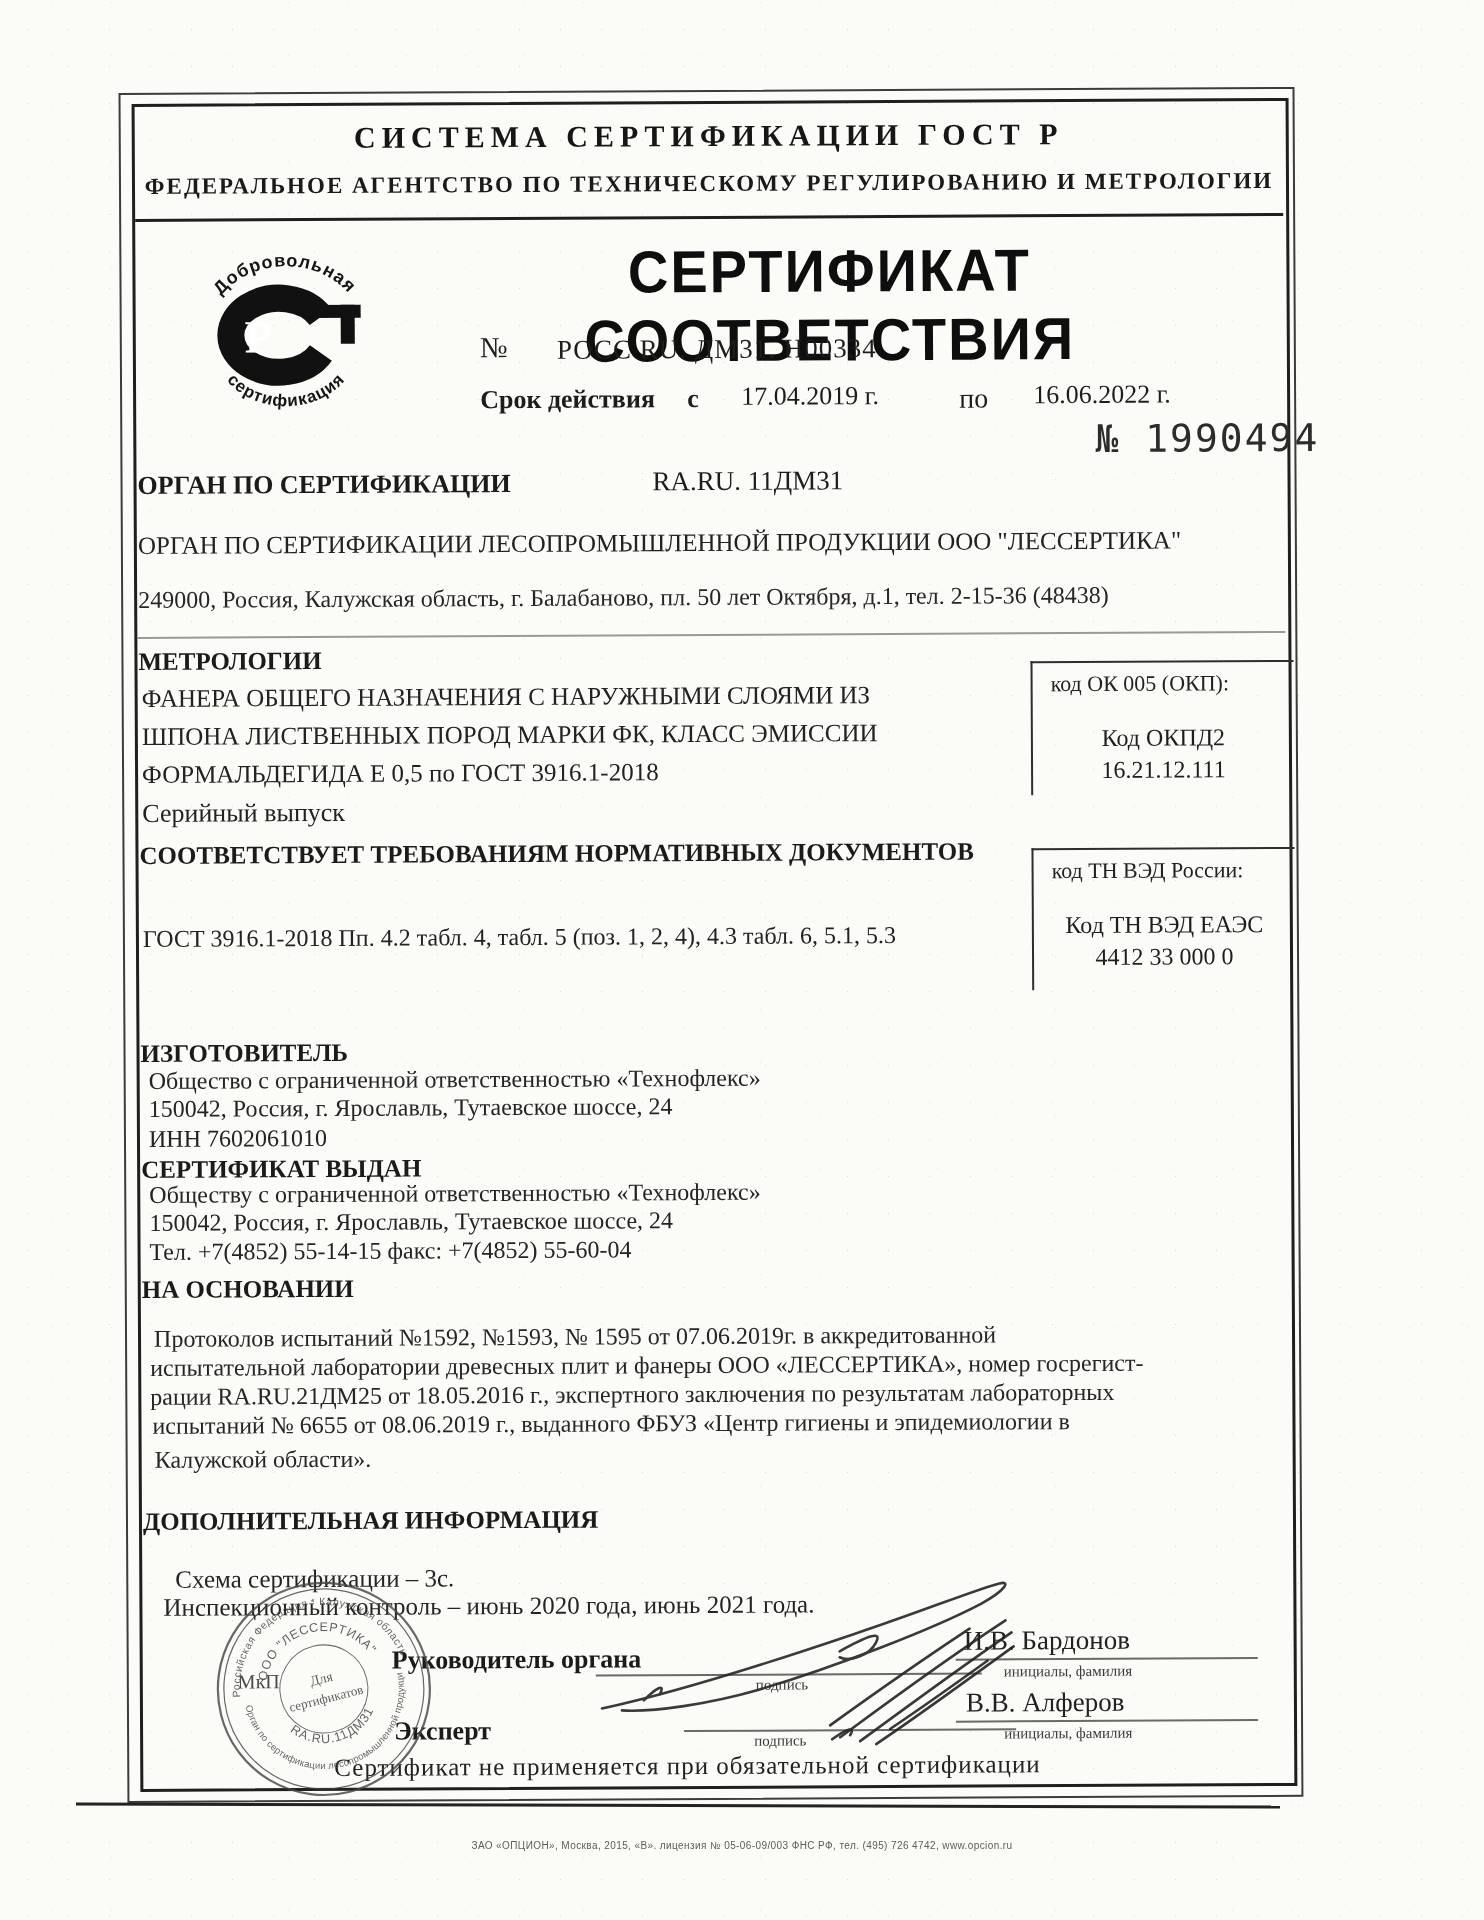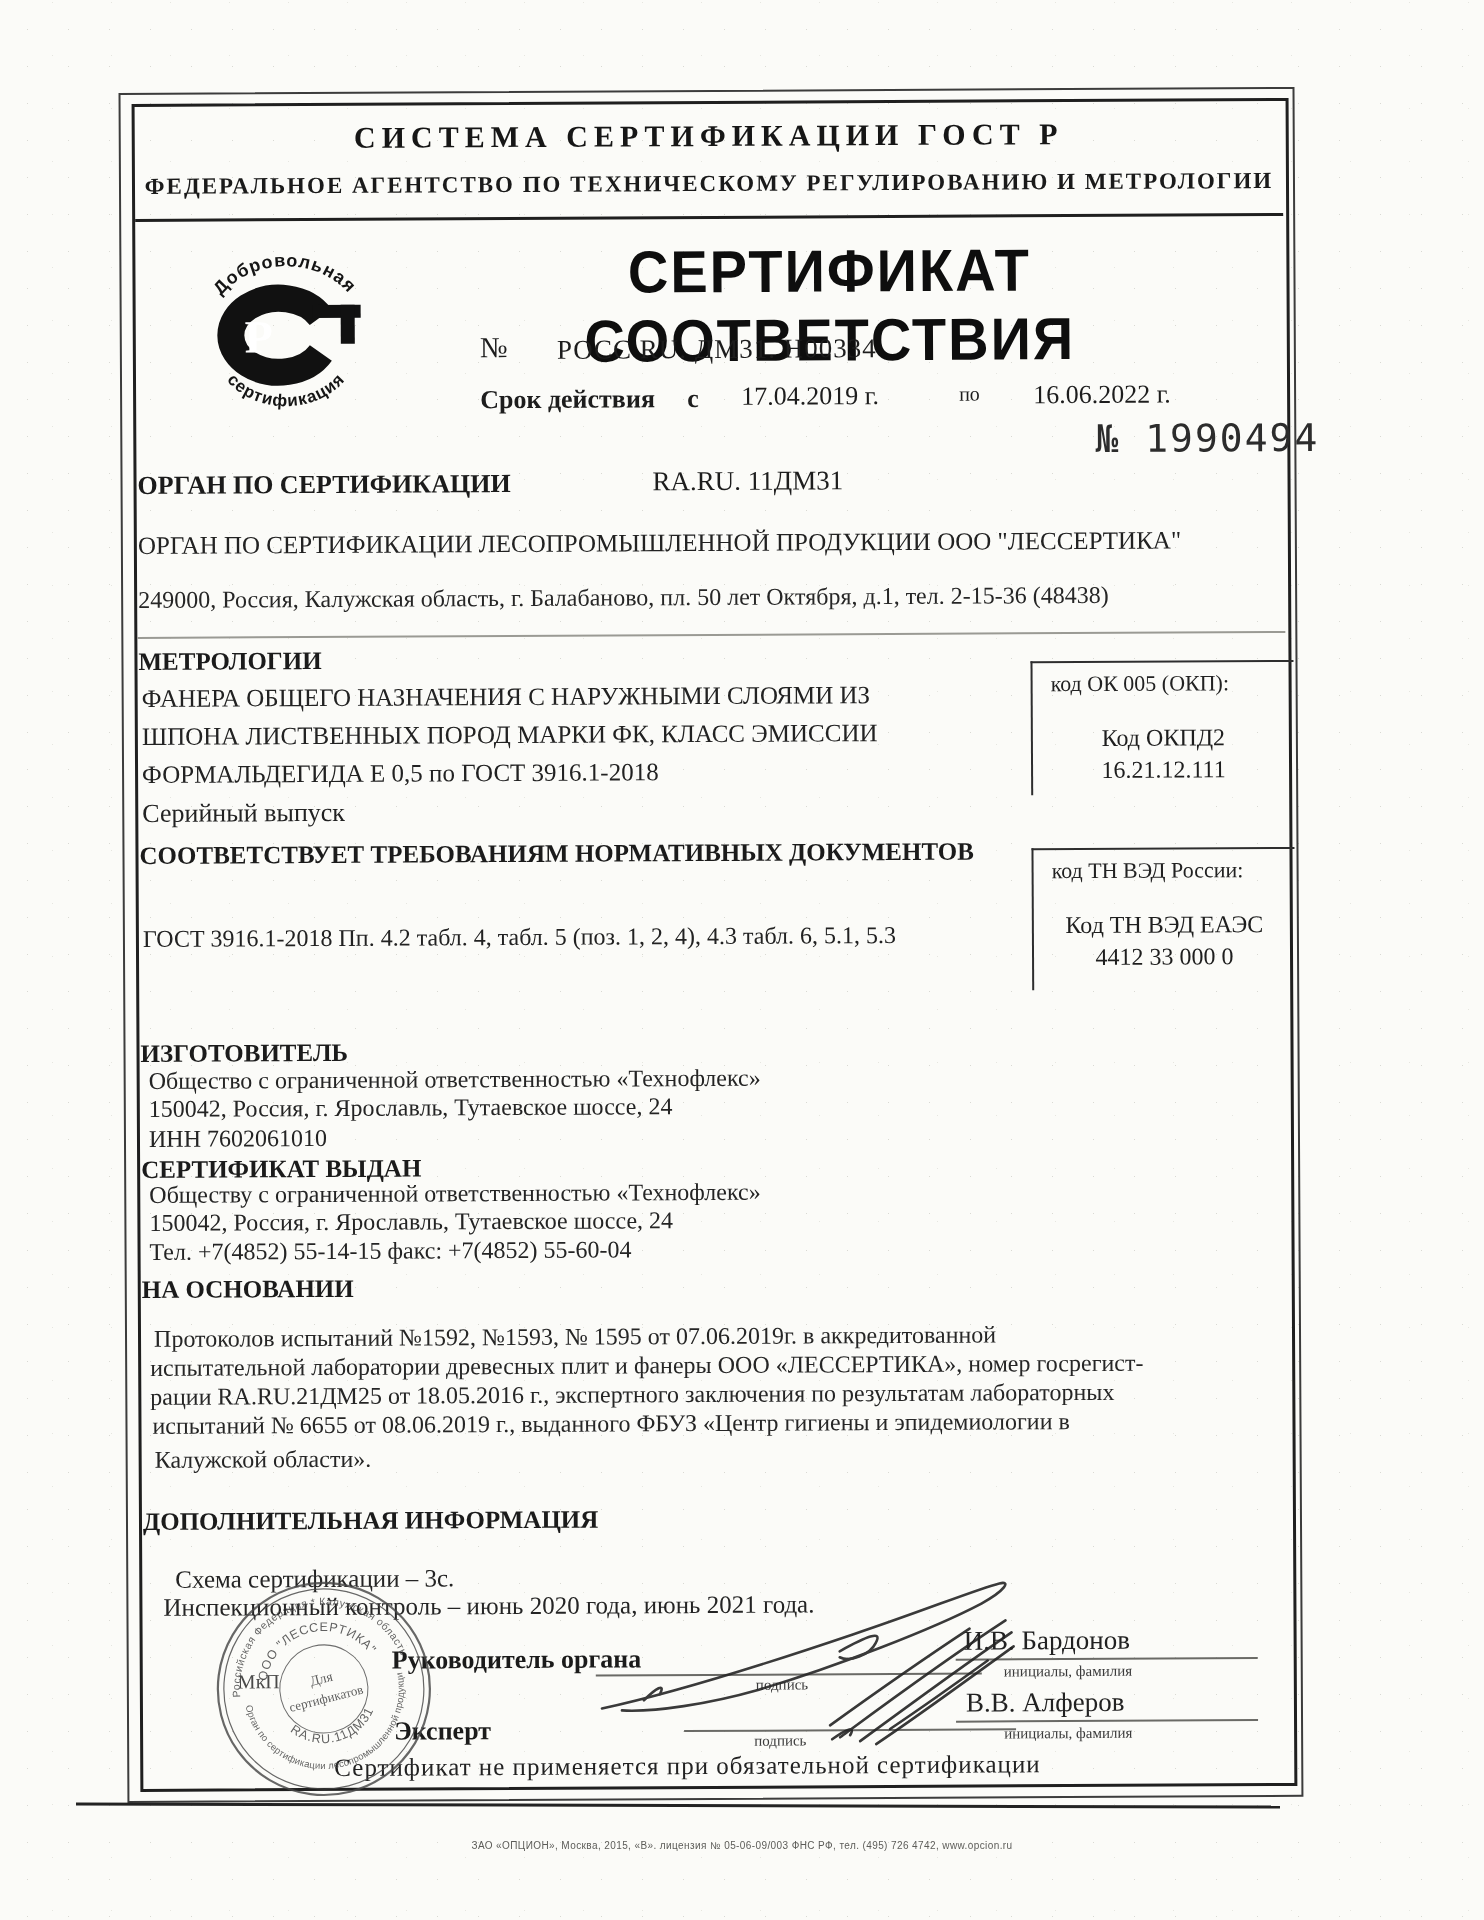--- a/index.html
+++ b/index.html
@@ -27,21 +27,21 @@
   .t-sys{left:139px;top:119px;width:1148px;text-align:center;font-size:30px;font-weight:700;letter-spacing:6px;color:#161616;}
   .t-agency{left:139px;top:171px;width:1148px;text-align:center;font-size:23px;font-weight:700;letter-spacing:2px;color:#1a1a1a;}
   .t-doctitle{left:400px;top:241px;width:866px;text-align:center;
     font-family:"Liberation Sans","DejaVu Sans",sans-serif;font-size:56px;font-weight:700;
     letter-spacing:2px;color:#0e0e0e;transform:scaleY(1.06);}
   .t-numlabel{left:483px;top:330px;font-size:29px;color:#1d1d1d;}
   .t-numvalue{left:560px;top:334px;font-size:27px;letter-spacing:1px;color:#1d1d1d;}
   .t-validlabel{left:483px;top:384px;font-size:26px;font-weight:700;color:#1d1d1d;}
   .t-fromlabel{left:690px;top:384px;font-size:26px;font-weight:700;color:#1d1d1d;}
   .t-datefrom{left:744px;top:382px;font-size:26px;color:#1d1d1d;}
-  .t-tolabel{left:962px;top:384px;font-size:20px;color:#1d1d1d;}
+  .t-tolabel{left:962px;top:384px;font-size:28px;color:#1d1d1d;}
   .t-dateto{left:1036px;top:382px;font-size:26px;color:#1d1d1d;}
   .t-blanknum{left:1098px;top:419px;font-family:"DejaVu Sans Mono",monospace;font-size:38px;letter-spacing:2px;color:#2c2c2c;}
   .t-orglabel{left:140px;top:468px;font-size:26px;font-weight:700;color:#1b1b1b;}
   .t-orgvalue{left:655px;top:466px;font-size:27px;color:#1d1d1d;}
   .t-orgname{left:140px;top:529px;font-size:25px;color:#222;}
   .t-orgaddr{left:140px;top:584px;font-size:24px;color:#262626;}
   .addr-line{left:139px;top:634px;width:1148px;height:2px;background:#9a9a94;}
   .t-prodlabel{left:140px;top:645px;font-size:25px;font-weight:700;color:#1b1b1b;}
   .t-prod1{left:143px;top:682px;font-size:25px;color:#222;}
   .t-prod2{left:143px;top:720px;font-size:25px;color:#222;}

